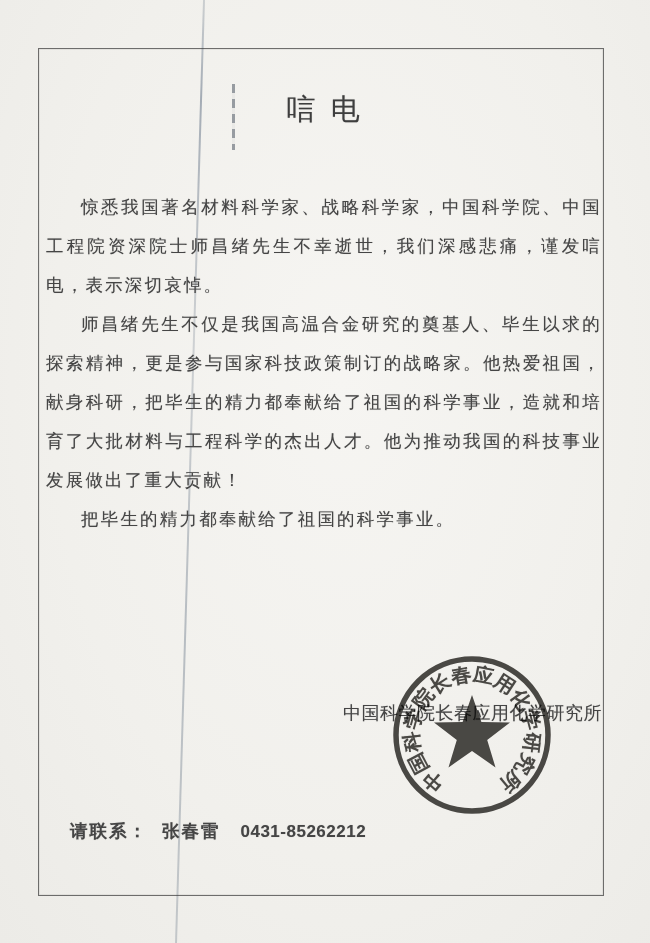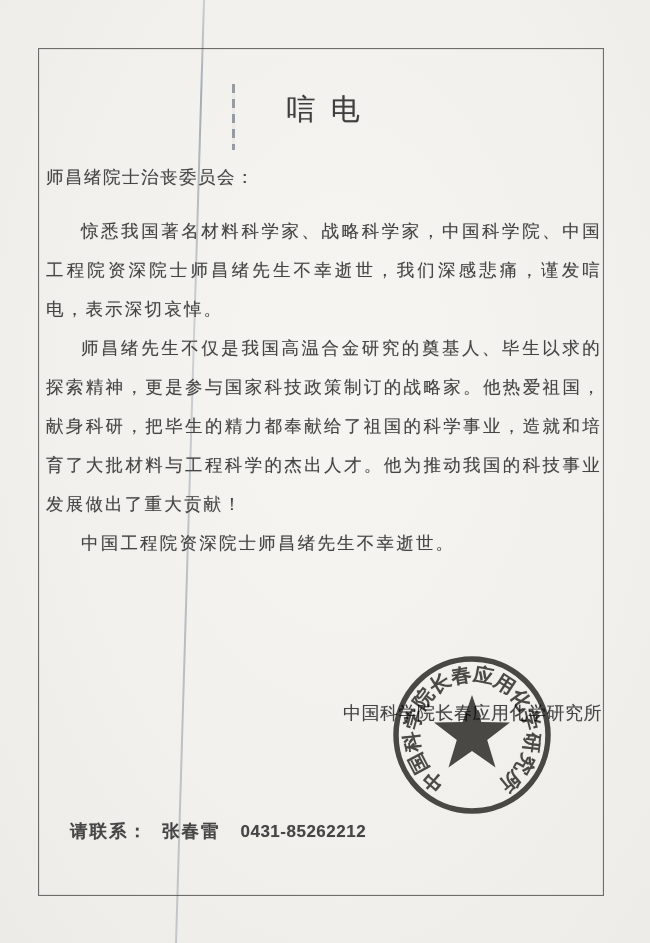--- a/index.html
+++ b/index.html
@@ -36,21 +36,21 @@
     text-align:center; font-size:29px; font-weight:normal;
     letter-spacing:4px; color:#3e3e3e;
   }
 
   .salutation {
     position:absolute; left:46px; top:165px; margin:0;
     font-size:17.5px; letter-spacing:1.5px;
   }
 
   .body-text {
-    position:absolute; left:46px; top:212px; width:556px;
+    position:absolute; left:46px; top:188px; width:556px;
     font-size:17.5px; line-height:39px; letter-spacing:2.2px;
     text-align:justify;
   }
   .body-text p { margin:0; text-indent:2em; }
 
   .signature {
     position:absolute; left:343px; top:701px; margin:0;
     font-size:18px; letter-spacing:0.5px; white-space:nowrap;
   }
 
@@ -83,26 +83,25 @@
 
 <div class="page">
 
   <div class="fold-line"></div>
   <div class="streak"></div>
 
   <div class="frame"></div>
 
   <h1 class="title">唁  电</h1>
 
-  <p class="salutation">师昌绪院士治丧委员会：</p>
 
   <div class="body-text">
     <p>惊悉我国著名材料科学家、战略科学家，中国科学院、中国工程院资深院士师昌绪先生不幸逝世，我们深感悲痛，谨发唁电，表示深切哀悼。</p>
     <p>师昌绪先生不仅是我国高温合金研究的奠基人、毕生以求的探索精神，更是参与国家科技政策制订的战略家。他热爱祖国，献身科研，把毕生的精力都奉献给了祖国的科学事业，造就和培育了大批材料与工程科学的杰出人才。他为推动我国的科技事业发展做出了重大贡献！</p>
-    <p>中国工程院资深院士师昌绪先生不幸逝世。</p>
+    <p>把毕生的精力都奉献给了祖国的科学事业。</p>
   </div>
 
   <p class="signature">中国科学院长春应用化学研究所</p>
 
   <div class="seal">
     <svg viewBox="-85 -85 170 170">
       <defs>
         <path id="sealArc" d="M -27,46.8 A 54,54 0 1 1 27,46.8"></path>
       </defs>
       <circle class="seal-ring" r="76" cx="0" cy="0"></circle>

